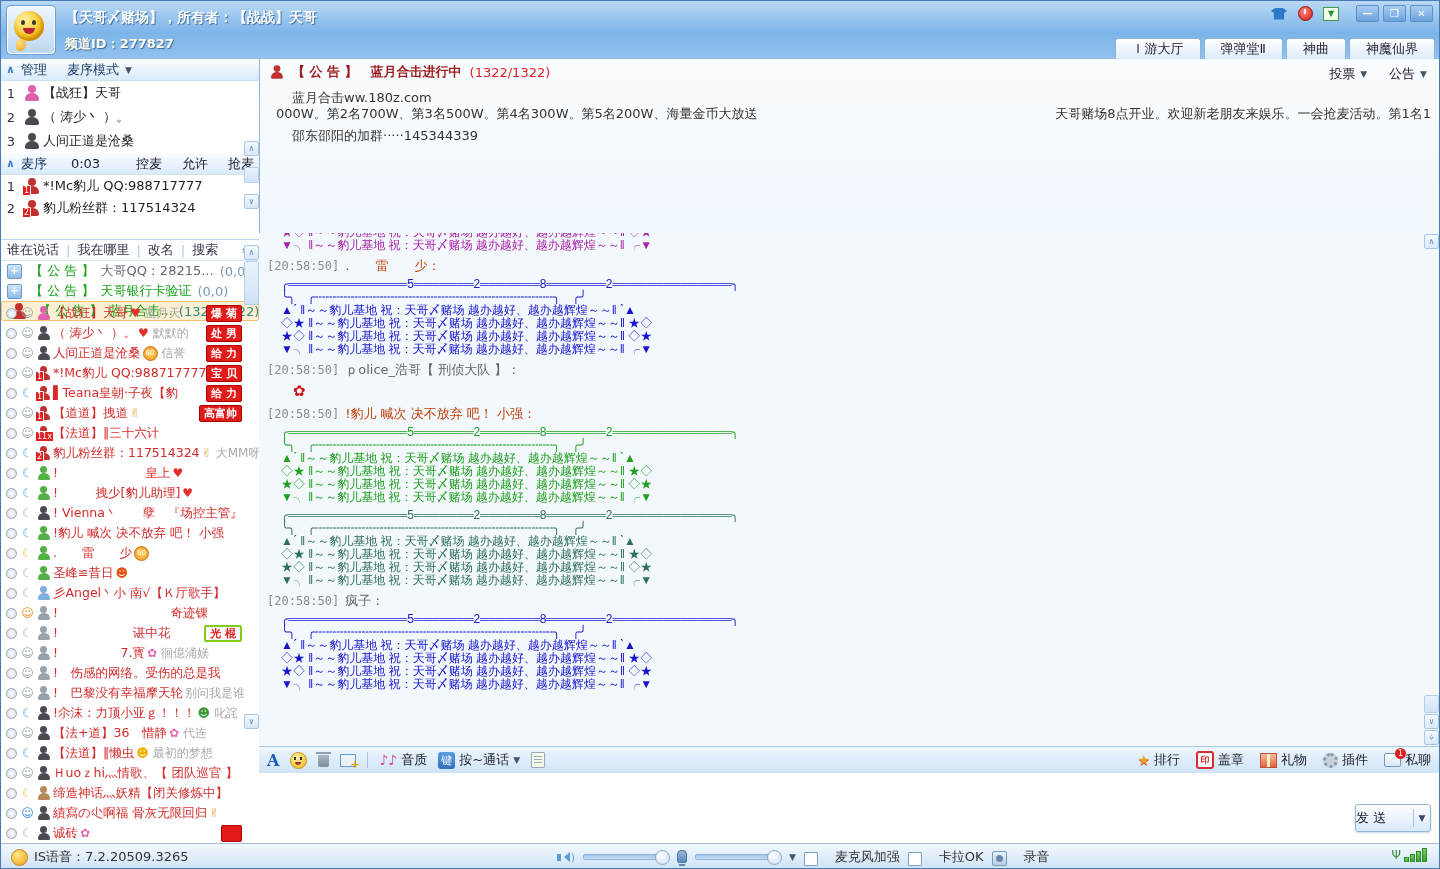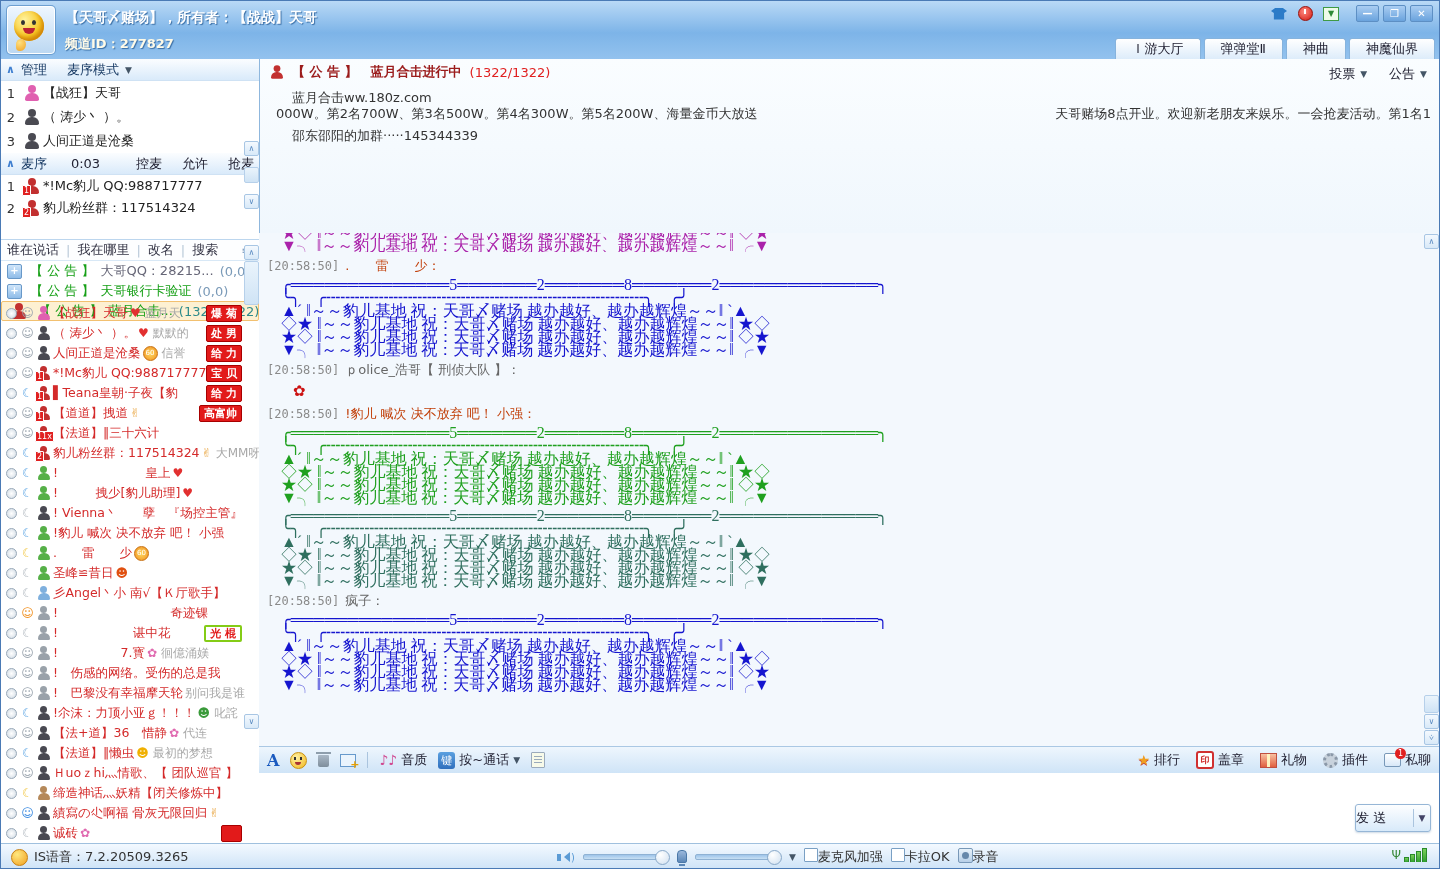--- a/index.html
+++ b/index.html
@@ -91,21 +91,21 @@
   #ann-marq{right:8px;top:46px;}
   #ann-l3{left:32px;top:68px;}
 
   
   #chat{left:258px;top:232px;right:0;height:513px;background:#f3f8fd;overflow:hidden;padding:0 20px 0 8px;box-sizing:border-box;}
   .msgline{margin:6px 0 4px 0;line-height:15px;white-space:nowrap;}
   .mtime{color:#8a8a8a;font-family:"DejaVu Sans Mono",monospace;font-size:12px;margin-right:6px;}
   .mname-red{color:#c2410c;}
   .mname-gray{color:#666;}
   .rose{color:#cc1111;font-size:15px;margin:2px 0 2px 26px;}
-  .art{white-space:pre;font-family:Liberation Serif, serif;font-size:16px;line-height:13px;margin:3px 0 5px 14px;}
+  .art{white-space:pre;font-family:Liberation Sans, sans-serif;font-size:12px;line-height:13px;margin:3px 0 5px 14px;}
   .art div{height:13px;}
   .artclip{height:19px;overflow:hidden;display:flex;flex-direction:column;justify-content:flex-end;margin-top:0;}
   .art-blue{color:#1515cf;}
   .art-green{color:#1fa01f;}
   .art-teal{color:#2f6f5f;}
   .art-purple{color:#aa22aa;}
   #chat-scroll{right:1px;top:1px;width:14px;bottom:1px;display:flex;flex-direction:column;}
   #chat-scroll .bottom{margin-top:auto;display:flex;flex-direction:column;gap:1px;}
 
   
@@ -149,21 +149,21 @@
   #sb-audio{left:556px;top:4px;display:flex;align-items:center;gap:8px;}
   .spk{display:flex;align-items:center;}
   .spk .bx{width:4px;height:7px;background:#5b9bd5;}
   .spk .tri{width:0;height:0;border:5px solid transparent;border-right:6px solid #5b9bd5;margin-left:-2px;}
   .spk .wav{color:#5b9bd5;font-size:10px;margin-left:1px;}
   .track{width:84px;height:4px;border-radius:2px;background:linear-gradient(#9ec4ea,#c8e0f4);border:1px solid #8fb2d4;position:relative;}
   .thumb{position:absolute;top:-5px;width:13px;height:13px;border-radius:50%;background:radial-gradient(circle at 35% 30%,#fff,#cfe0f0);border:1px solid #88a8c8;}
   .mic-ic{width:8px;height:11px;border-radius:4px 4px 2px 2px;background:linear-gradient(#9ab8dc,#5c88b8);border:1px solid #4a78a8;position:relative;margin-top:-2px;}
   .mic-ic:after{content:"";position:absolute;left:1px;bottom:-4px;width:6px;height:2px;background:#5c88b8;box-shadow:2px 2px 0 -1px #5c88b8;}
   .cb{width:12px;height:12px;border:1px solid #7aa0c4;background:#fff;border-radius:1px;}
-  .sbgroup{display:flex;align-items:flex-start;gap:0;}
+  .sbgroup{display:flex;align-items:flex-end;gap:17px;}
   .rec-ic{width:13px;height:13px;border:1px solid #7898b8;background:linear-gradient(#e8f2fa,#b8d0e8);border-radius:2px;position:relative;}
   .rec-ic:after{content:"";position:absolute;left:3px;top:3px;width:7px;height:7px;border-radius:50%;background:#68a;}
   #sb-signal{right:12px;top:4px;display:flex;align-items:flex-end;gap:1px;}
   #sb-signal .ant{color:#3a8a3a;font-size:12px;line-height:14px;margin-right:2px;}
   #sb-signal i{display:block;width:3px;background:linear-gradient(#7ad05a,#2f9e2f);border:1px solid #2a8a2a;border-bottom-width:0;}
 </style>
 </head>
 <body>
 
 <div id="app">

